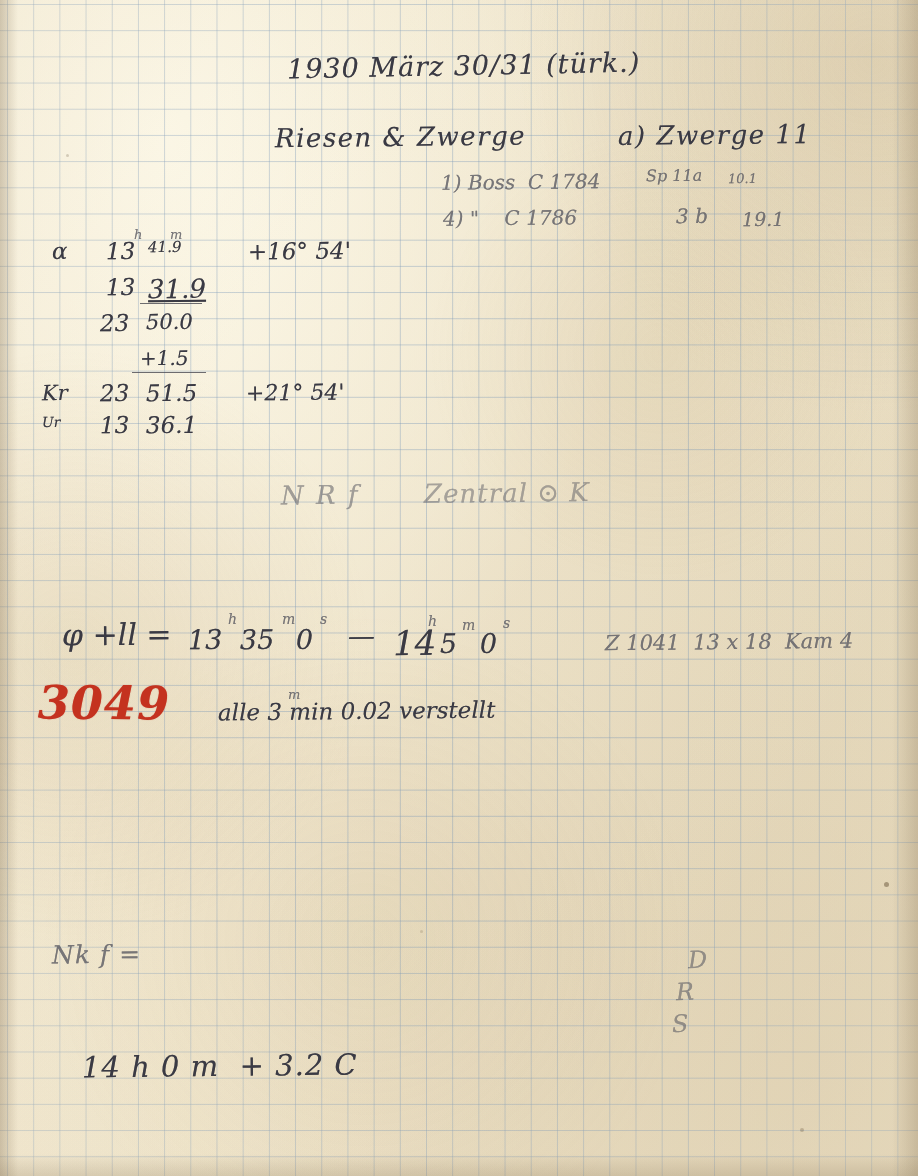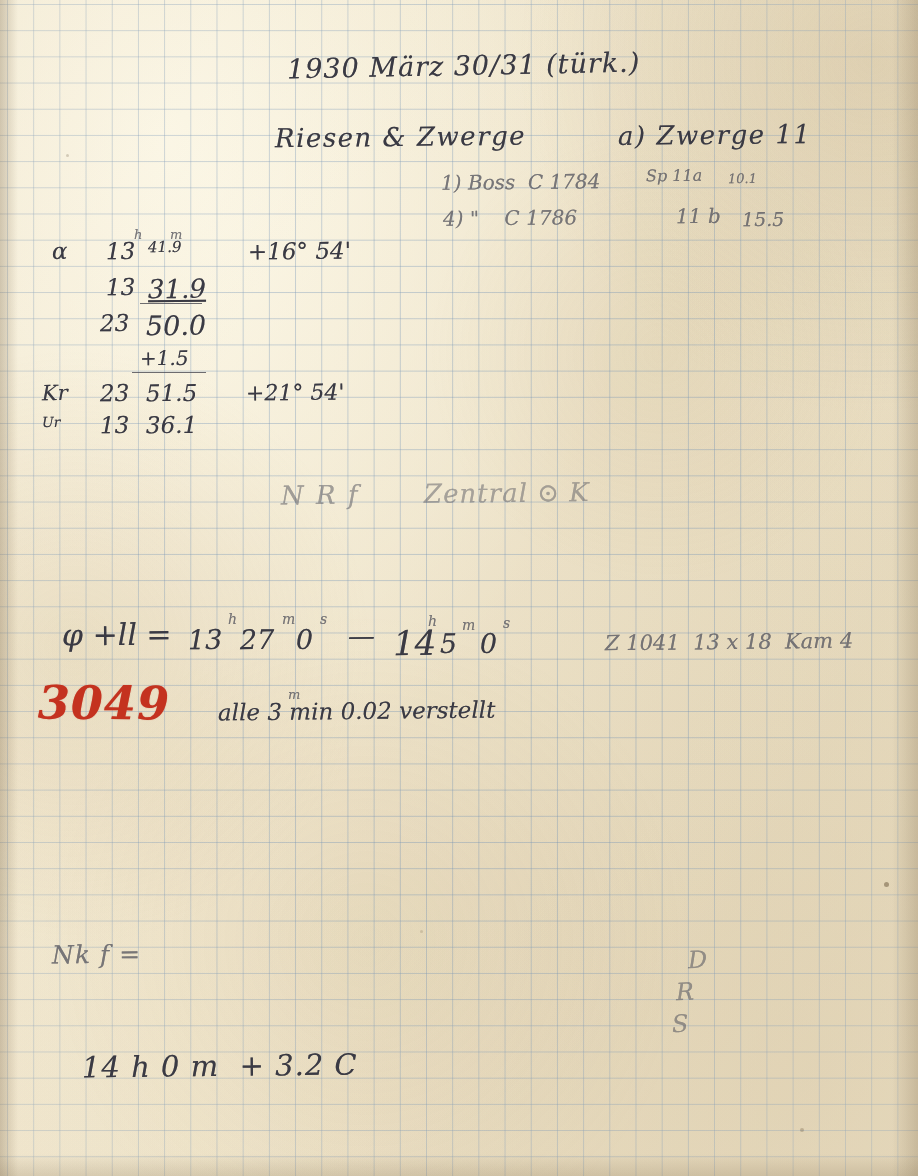--- a/index.html
+++ b/index.html
@@ -120,58 +120,58 @@
   <div class="hw t2" style="left:287px; top:52px; font-size:27px; letter-spacing:1px;">1930 März 30/31 (türk.)</div>
 
   <div class="hw t3" style="left:275px; top:124px; font-size:26px; letter-spacing:1.5px;">Riesen &amp; Zwerge</div>
   <div class="hw t3" style="left:618px; top:122px; font-size:26px; letter-spacing:1.5px;">a) Zwerge 11</div>
 
   <div class="hw faint t3" style="left:441px; top:172px; font-size:20px;">1) Boss  C 1784</div>
   <div class="hw faint t3" style="left:646px; top:168px; font-size:16px;">Sp 11a</div>
   <div class="hw faint t3" style="left:728px; top:172px; font-size:13px;">10.1</div>
 
   <div class="hw faint t3" style="left:443px; top:208px; font-size:20px;">4) "    C 1786</div>
-  <div class="hw faint t3" style="left:676px; top:206px; font-size:20px;">11 b</div>
-  <div class="hw faint t3" style="left:742px; top:210px; font-size:19px;">15.5</div>
+  <div class="hw faint t3" style="left:676px; top:206px; font-size:20px;">3 b</div>
+  <div class="hw faint t3" style="left:742px; top:210px; font-size:19px;">19.1</div>
 
   <div class="hw t3" style="left:52px; top:240px; font-size:23px;">α</div>
   <div class="hw t3" style="left:106px; top:240px; font-size:23px;">13</div>
   <div class="hw faint" style="left:134px; top:228px; font-size:13px;">h</div>
   <div class="hw t3" style="left:148px; top:240px; font-size:15px;">41.9</div>
   <div class="hw faint" style="left:170px; top:228px; font-size:13px;">m</div>
   <div class="hw t3" style="left:248px; top:240px; font-size:23px;">+16° 54'</div>
 
   <div class="hw t3" style="left:106px; top:276px; font-size:23px;">13</div>
   <div class="hw t3" style="left:148px; top:276px; font-size:26px;text-decoration:underline;">31.9</div>
 
   <div class="rule" style="left:140px; top:303px; width:62px;"></div>
 
   <div class="hw t3" style="left:100px; top:312px; font-size:23px;">23</div>
-  <div class="hw t3" style="left:146px; top:312px; font-size:27px;">50.0</div>
+  <div class="hw t3" style="left:146px; top:312px; font-size:21px;">50.0</div>
 
   <div class="hw t3" style="left:140px; top:348px; font-size:20px;">+1.5</div>
 
   <div class="rule" style="left:132px; top:372px; width:74px;"></div>
 
   <div class="hw t3" style="left:42px; top:383px; font-size:21px;">Kr</div>
   <div class="hw t3" style="left:100px; top:382px; font-size:23px;">23</div>
   <div class="hw t3" style="left:146px; top:382px; font-size:23px;">51.5</div>
   <div class="hw t3" style="left:246px; top:382px; font-size:22px;">+21° 54'</div>
 
   <div class="hw t3" style="left:42px; top:415px; font-size:14px;">Ur</div>
   <div class="hw t3" style="left:100px; top:414px; font-size:23px;">13</div>
   <div class="hw t3" style="left:146px; top:414px; font-size:23px;">36.1</div>
 
   <div class="hw faint t3" style="left:281px; top:482px; font-size:26px; opacity:0.55; letter-spacing:2px;">N R f</div>
   <div class="hw faint t3" style="left:424px; top:480px; font-size:26px; opacity:0.5; letter-spacing:1px;">Zentral ⊙ K</div>
 
   <div class="hw t3" style="left:62px; top:620px; font-size:30px;">φ +ll =</div>
   <div class="hw t3" style="left:188px; top:626px; font-size:27px;">13</div>
   <div class="hw faint" style="left:228px; top:612px; font-size:14px;">h</div>
-  <div class="hw t3" style="left:240px; top:626px; font-size:27px;">27</div>
+  <div class="hw t3" style="left:240px; top:626px; font-size:27px;">35</div>
   <div class="hw faint" style="left:282px; top:612px; font-size:14px;">m</div>
   <div class="hw t3" style="left:296px; top:626px; font-size:27px;">0</div>
   <div class="hw faint" style="left:320px; top:612px; font-size:14px;">s</div>
 
   <div class="hw t3" style="left:348px; top:622px; font-size:27px;">—</div>
 
   <div class="hw t3" style="left:393px; top:626px; font-size:34px;">14</div>
   <div class="hw faint" style="left:428px; top:614px; font-size:14px;">h</div>
   <div class="hw t3" style="left:440px; top:630px; font-size:27px;">5</div>
   <div class="hw faint" style="left:462px; top:618px; font-size:14px;">m</div>

